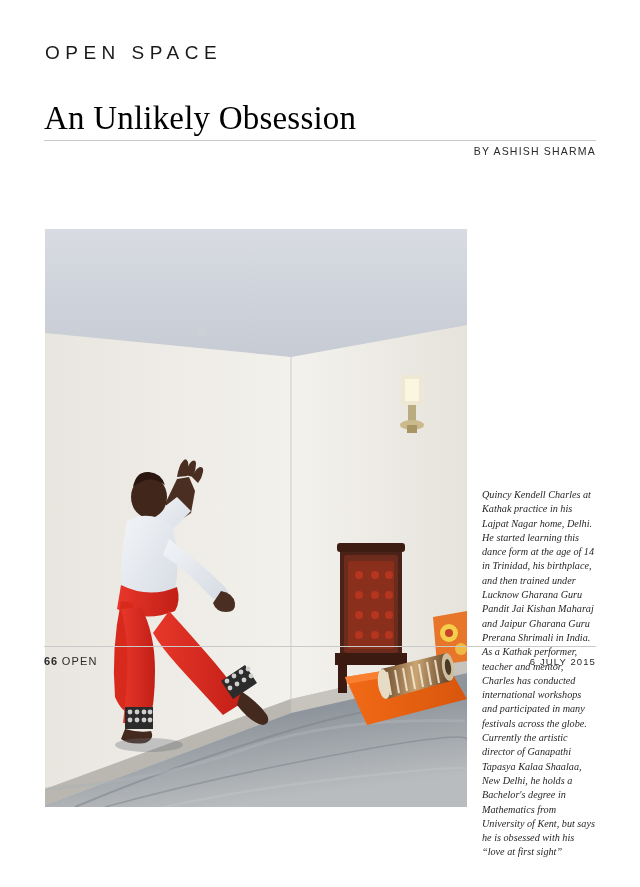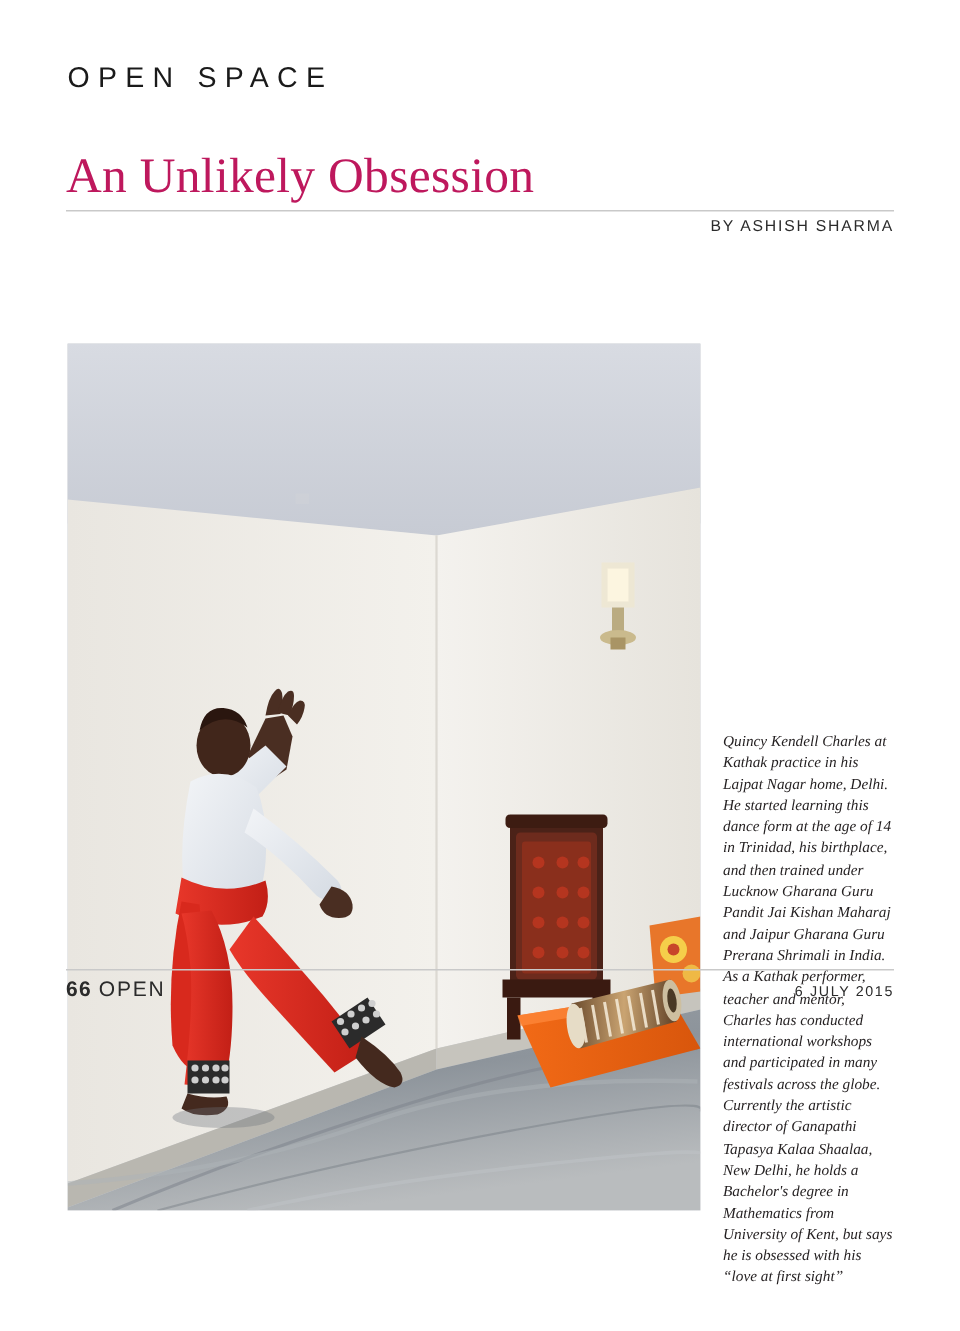--- a/index.html
+++ b/index.html
@@ -32,21 +32,21 @@
     letter-spacing: 5.5px;
     color: #1a1a1a;
   }
   .headline {
     position: absolute;
     left: 44px;
     top: 100px;
     font-family: "Liberation Serif", serif;
     font-size: 33px;
     font-weight: 400;
-    color: #be185d;
+    color: #000000;
     letter-spacing: 0.2px;
   }
   .rule-top {
     position: absolute;
     left: 44px;
     top: 140px;
     width: 552px;
     height: 1px;
     background: #c9c9c9;
   }
@@ -96,21 +96,21 @@
     bottom: 48px;
     width: 552px;
     height: 1px;
     background: #c9c9c9;
   }
   .folio-left {
     position: absolute;
     left: 44px;
     bottom: 28px;
     font-family: "Liberation Sans", sans-serif;
-    font-size: 14px;
+    font-size: 11px;
     letter-spacing: 0.8px;
     color: #2b2b2b;
   }
   .folio-left .num { font-weight: bold; }
   .folio-left .mag { letter-spacing: 1.2px; }
   .folio-right {
     position: absolute;
     right: 44px;
     bottom: 28px;
     font-family: "Liberation Sans", sans-serif;

